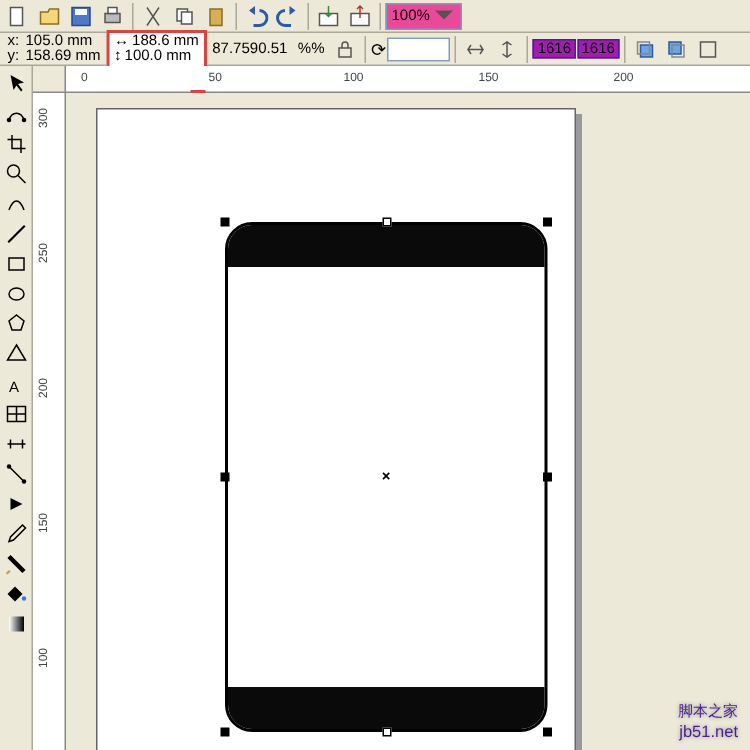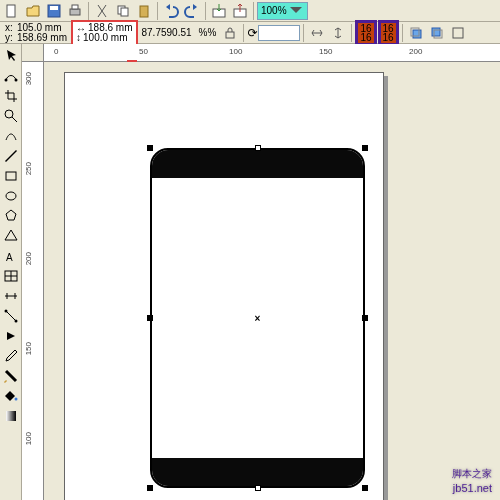--- a/index.html
+++ b/index.html
@@ -7,22 +7,22 @@
 .toolbar-row{display:flex;align-items:center;background:#ece9d8;border-bottom:1px solid #aca899;height:22px;padding:1px 2px;gap:1px}
 .tb-btn{width:20px;height:20px;border:1px solid transparent;display:flex;align-items:center;justify-content:center;cursor:pointer}
 .tb-sep{width:1px;height:18px;background:#aca899;margin:0 2px}
 .coords{display:flex;flex-direction:column;font-size:9px;line-height:10px;padding:0 3px}
 .coord-row{display:flex;gap:2px}
 .coord-label{width:10px}
 .dim-box{display:flex;flex-direction:column;border:2px solid #e04040;padding:1px 3px;background:#fff;font-size:9px;line-height:10px}
 .dim-row{display:flex;align-items:center;gap:2px}
 .pct-box{display:flex;flex-direction:row;font-size:9px;line-height:10px;padding:0 3px}
 .rot-input{width:40px;height:16px;border:1px solid #7f9db9;background:#fff;padding:0 20px;font-size:10px}
-.spinner-box{display:flex;flex-direction:column;font-size:9px;line-height:9px;border:3px solid #4c1d95;padding:1px 2px;background:#c2410c}
-.zoom-sel{border:1px solid #7f9db9;background:#5eead4;padding:1px 3px;font-size:10px;height:18px;display:flex;align-items:center;gap:1px}
+.spinner-box{display:flex;flex-direction:row;font-size:9px;line-height:9px;border:1px solid #4c1d95;padding:1px 2px;background:#a21caf}
+.zoom-sel{border:1px solid #7f9db9;background:#ec4899;padding:1px 3px;font-size:10px;height:18px;display:flex;align-items:center;gap:1px}
 .workspace{display:flex;height:456px}
 .toolbox{width:22px;background:#ece9d8;border-right:1px solid #aca899;display:flex;flex-direction:column;padding-top:2px}
 .tool{width:20px;height:20px;border:1px solid transparent;display:flex;align-items:center;justify-content:center;cursor:pointer;margin:0 auto}
 .canvas-area{flex:1;background:#ece9d8;position:relative;overflow:hidden}
 .ruler-h{position:absolute;top:0;left:22px;right:0;height:18px;background:#fff;border-bottom:1px solid #888;font-size:8px}
 .ruler-v{position:absolute;top:18px;left:0;width:22px;bottom:0;background:#fff;border-right:1px solid #888;font-size:8px}
 .ruler-corner{position:absolute;top:0;left:0;width:22px;height:18px;background:#ece9d8;border-right:1px solid #888;border-bottom:1px solid #888}
 .ruler-tick-h{position:absolute;top:3px;font-size:8px;color:#444}
 .ruler-tick-v{position:absolute;left:2px;font-size:8px;color:#444;writing-mode:vertical-rl;transform:rotate(180deg)}
 .origin-marker{position:absolute;top:16px;left:105px;width:10px;height:4px;background:#e04040}

